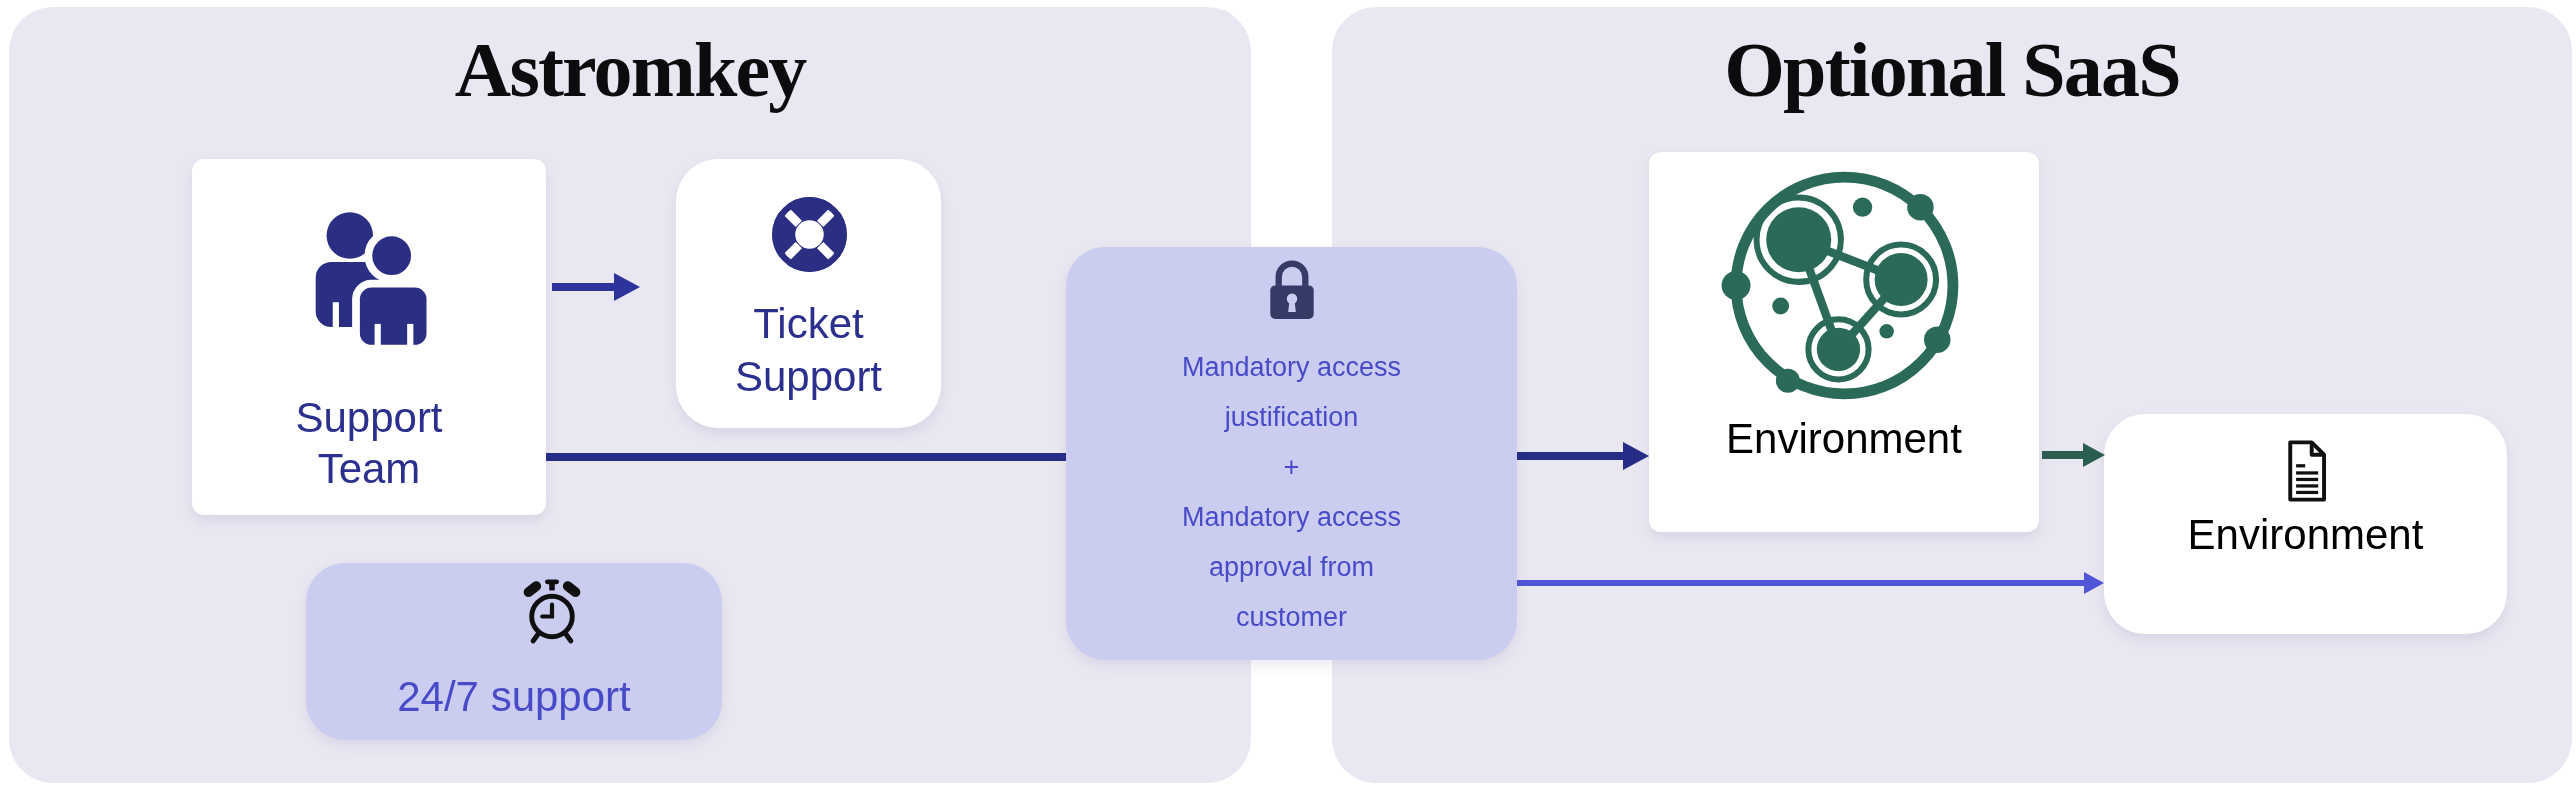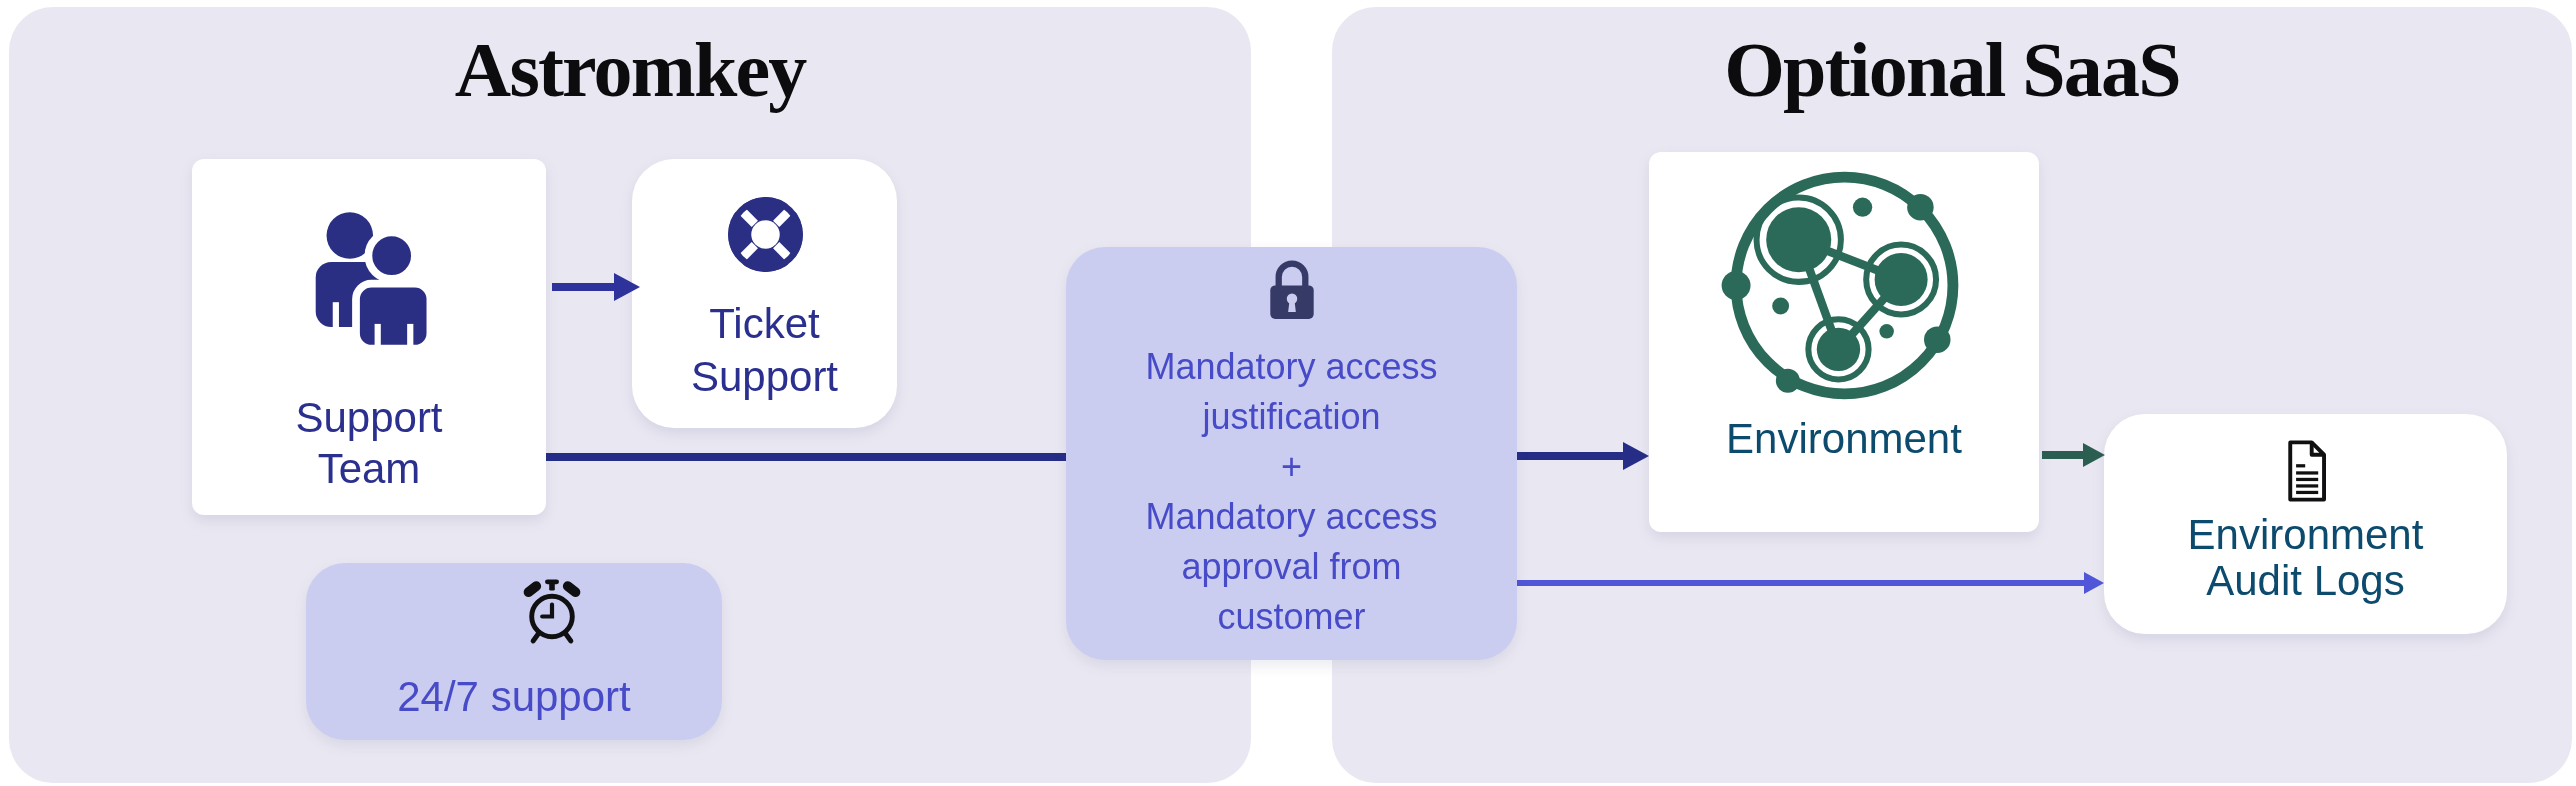--- a/index.html
+++ b/index.html
@@ -20,23 +20,23 @@
     position:absolute;background:#ffffff;border-radius:12px;
     box-shadow:0 5.5px 13px rgba(70,70,120,0.12);
   }
   .accent-box{
     position:absolute;background:#cbcdf0;border-radius:39px;
     box-shadow:0 5.5px 13px rgba(70,70,120,0.10);
   }
   .icon{position:absolute;}
   .label{position:absolute;left:0;right:0;text-align:center;}
   .navy-label{color:#2b2f8e;font-size:42px;line-height:51px;}
-  .teal-label{color:#0c4a6e;font-size:42px;line-height:49px;}
+  .teal-label{color:#000000;font-size:42px;line-height:49px;}
   .indigo-label{color:#474bc8;font-size:42px;line-height:50px;}
-  .gate-text{color:#474bc8;font-size:36px;line-height:50px;}
+  .gate-text{color:#474bc8;font-size:27px;line-height:50px;}
   .connector{position:absolute;display:flex;align-items:center;}
   .shaft{flex:1 1 auto;}
   .head{width:0;height:0;border-style:solid;flex:0 0 auto;}
   
   #arrow-support-to-ticket .shaft{height:7.4px;background:#2e339c;}
   #arrow-support-to-ticket .head{border-width:14px 0 14px 26px;border-color:transparent transparent transparent #2e339c;}
   #line-support-to-gate{background:#262d87;}
   #arrow-gate-to-web .shaft{height:8.3px;background:#262d87;}
   #arrow-gate-to-web .head{border-width:14px 0 14px 26px;border-color:transparent transparent transparent #262d87;}
   #arrow-web-to-audit .shaft{height:7.4px;background:#2b5e51;}
@@ -71,21 +71,21 @@
         <rect x="52" y="78" width="4" height="16" fill="#ffffff"></rect>
         <rect x="73" y="78" width="4" height="16" fill="#ffffff"></rect>
       </g>
     </svg>
     <div class="label navy-label" style="top:233px;">
       <div>Support</div>
       <div>Team</div>
     </div>
   </div>
 
-  <div class="card" style="left:632px;top:159px;width:265px;height:269px;border-radius:42px;">
+  <div class="card" style="left:676px;top:159px;width:265px;height:269px;border-radius:42px;">
     <svg class="icon" style="left:89px;top:31px;" width="89" height="89" viewBox="0 0 100 100">
       <circle cx="50" cy="50" r="42" fill="#2b2f83"></circle>
       <g transform="rotate(45 50 50)" fill="#ffffff">
         <rect x="45" y="3" width="10" height="30"></rect>
         <rect x="45" y="67" width="10" height="30"></rect>
         <rect x="3" y="45" width="30" height="10"></rect>
         <rect x="67" y="45" width="30" height="10"></rect>
       </g>
       <circle cx="50" cy="50" r="16" fill="#ffffff"></circle>
       <circle cx="50" cy="50" r="38.5" fill="none" stroke="#2b2f83" stroke-width="7"></circle>
@@ -167,21 +167,20 @@
       <g stroke="#101012" stroke-width="5">
         <line x1="34" y1="42" x2="48" y2="42"></line>
         <line x1="34" y1="53" x2="68" y2="53"></line>
         <line x1="34" y1="63" x2="68" y2="63"></line>
         <line x1="34" y1="73" x2="68" y2="73"></line>
         <line x1="34" y1="83" x2="68" y2="83"></line>
       </g>
     </svg>
     <div class="label teal-label" style="top:98px;line-height:46px;">
       <div>Environment</div>
-      <div>Audit Logs</div>
     </div>
   </div>
 
   <div class="connector" id="arrow-support-to-ticket" style="left:552px;top:273px;width:88px;height:28px;">
     <div class="shaft"></div>
     <div class="head"></div>
   </div>
 
   <div id="line-support-to-gate" style="position:absolute;left:546px;top:453px;width:520px;height:8.3px;"></div>
 

